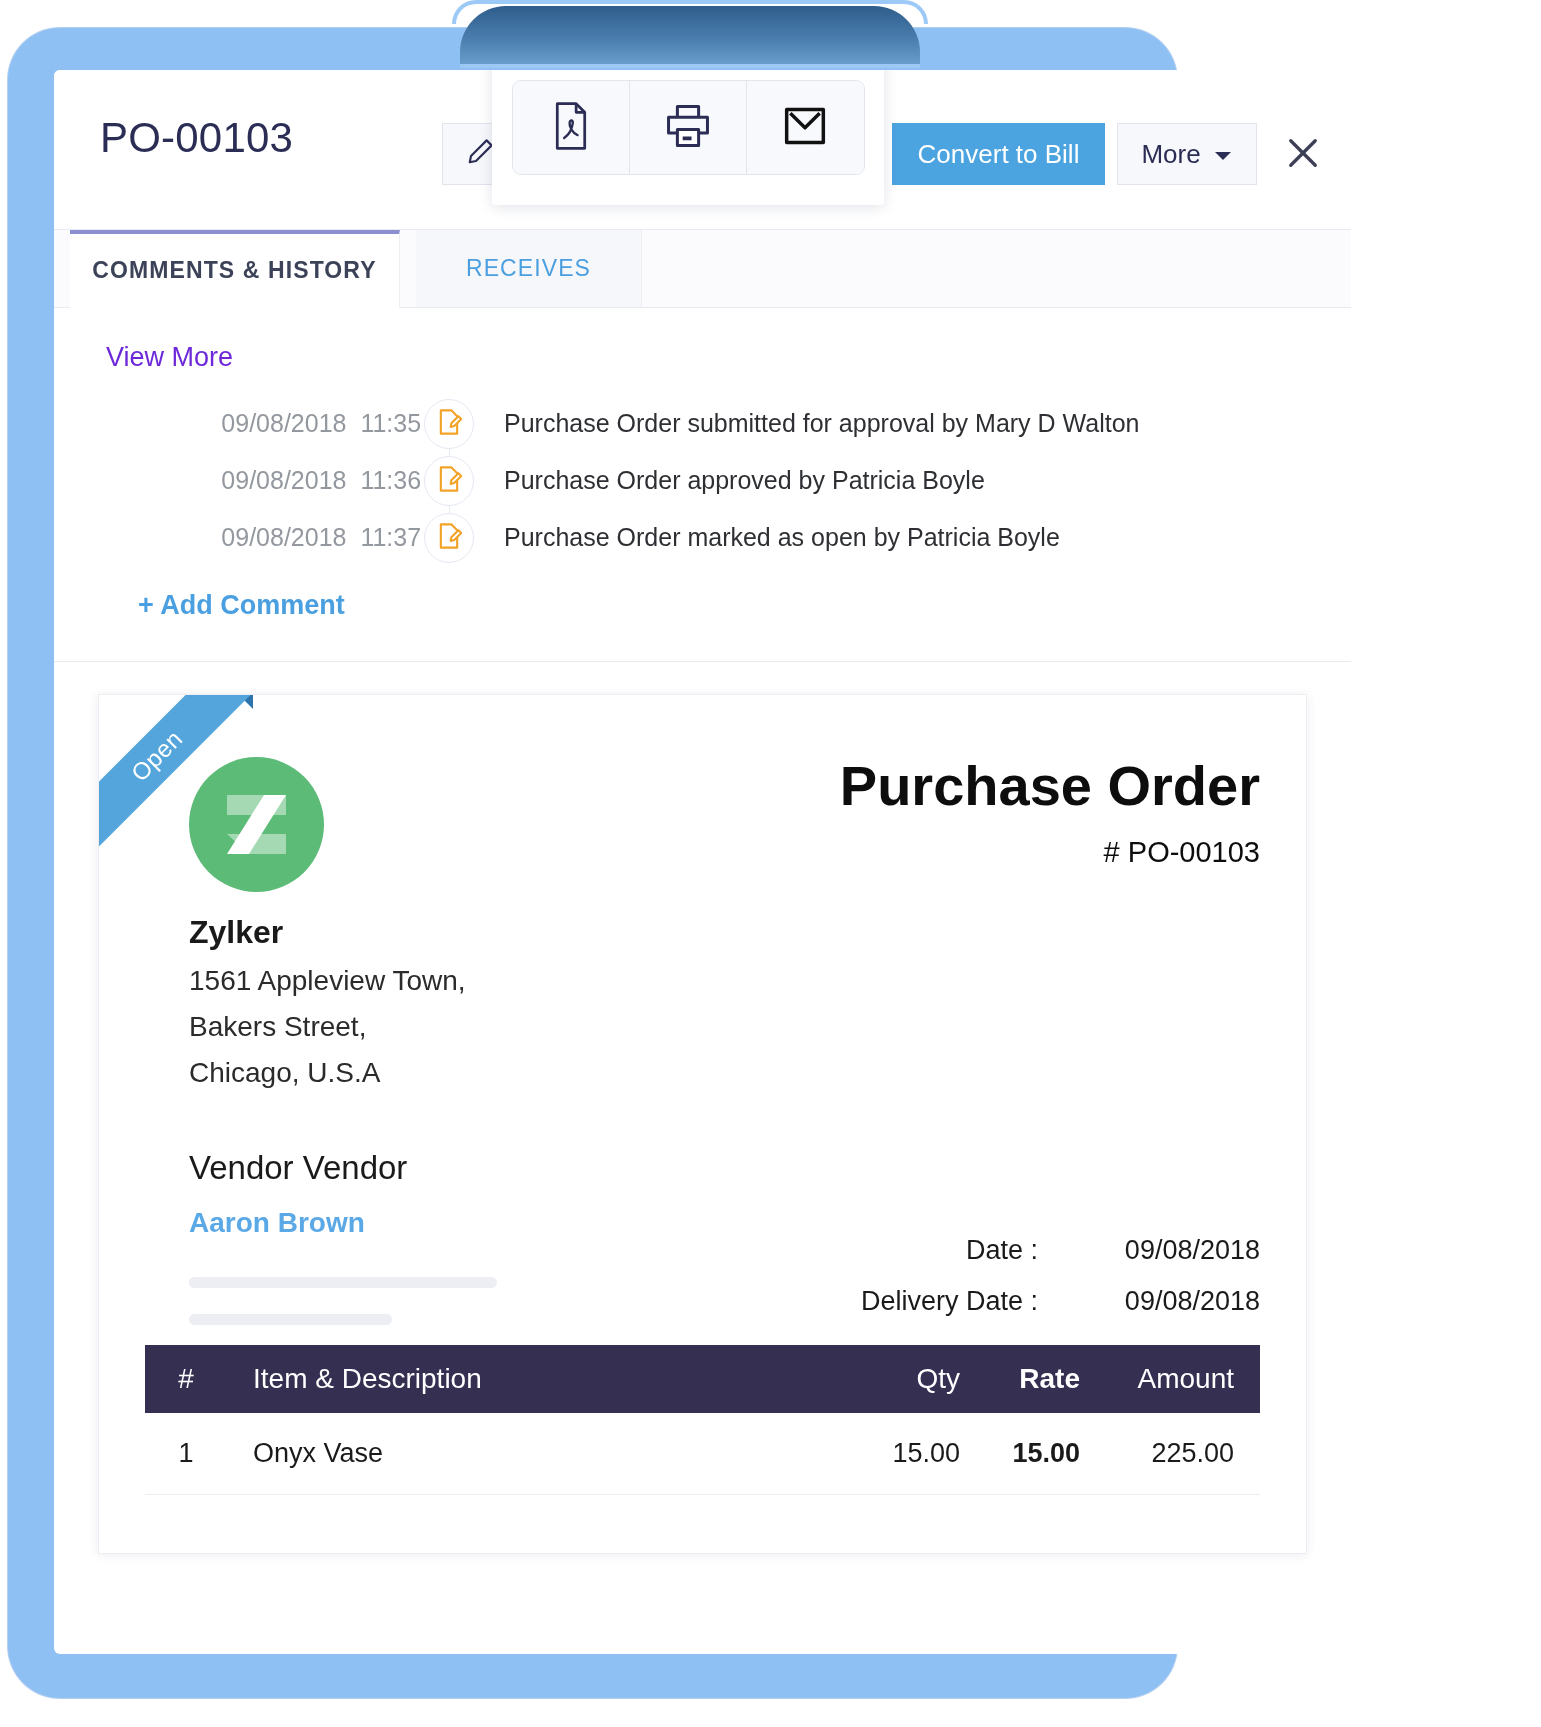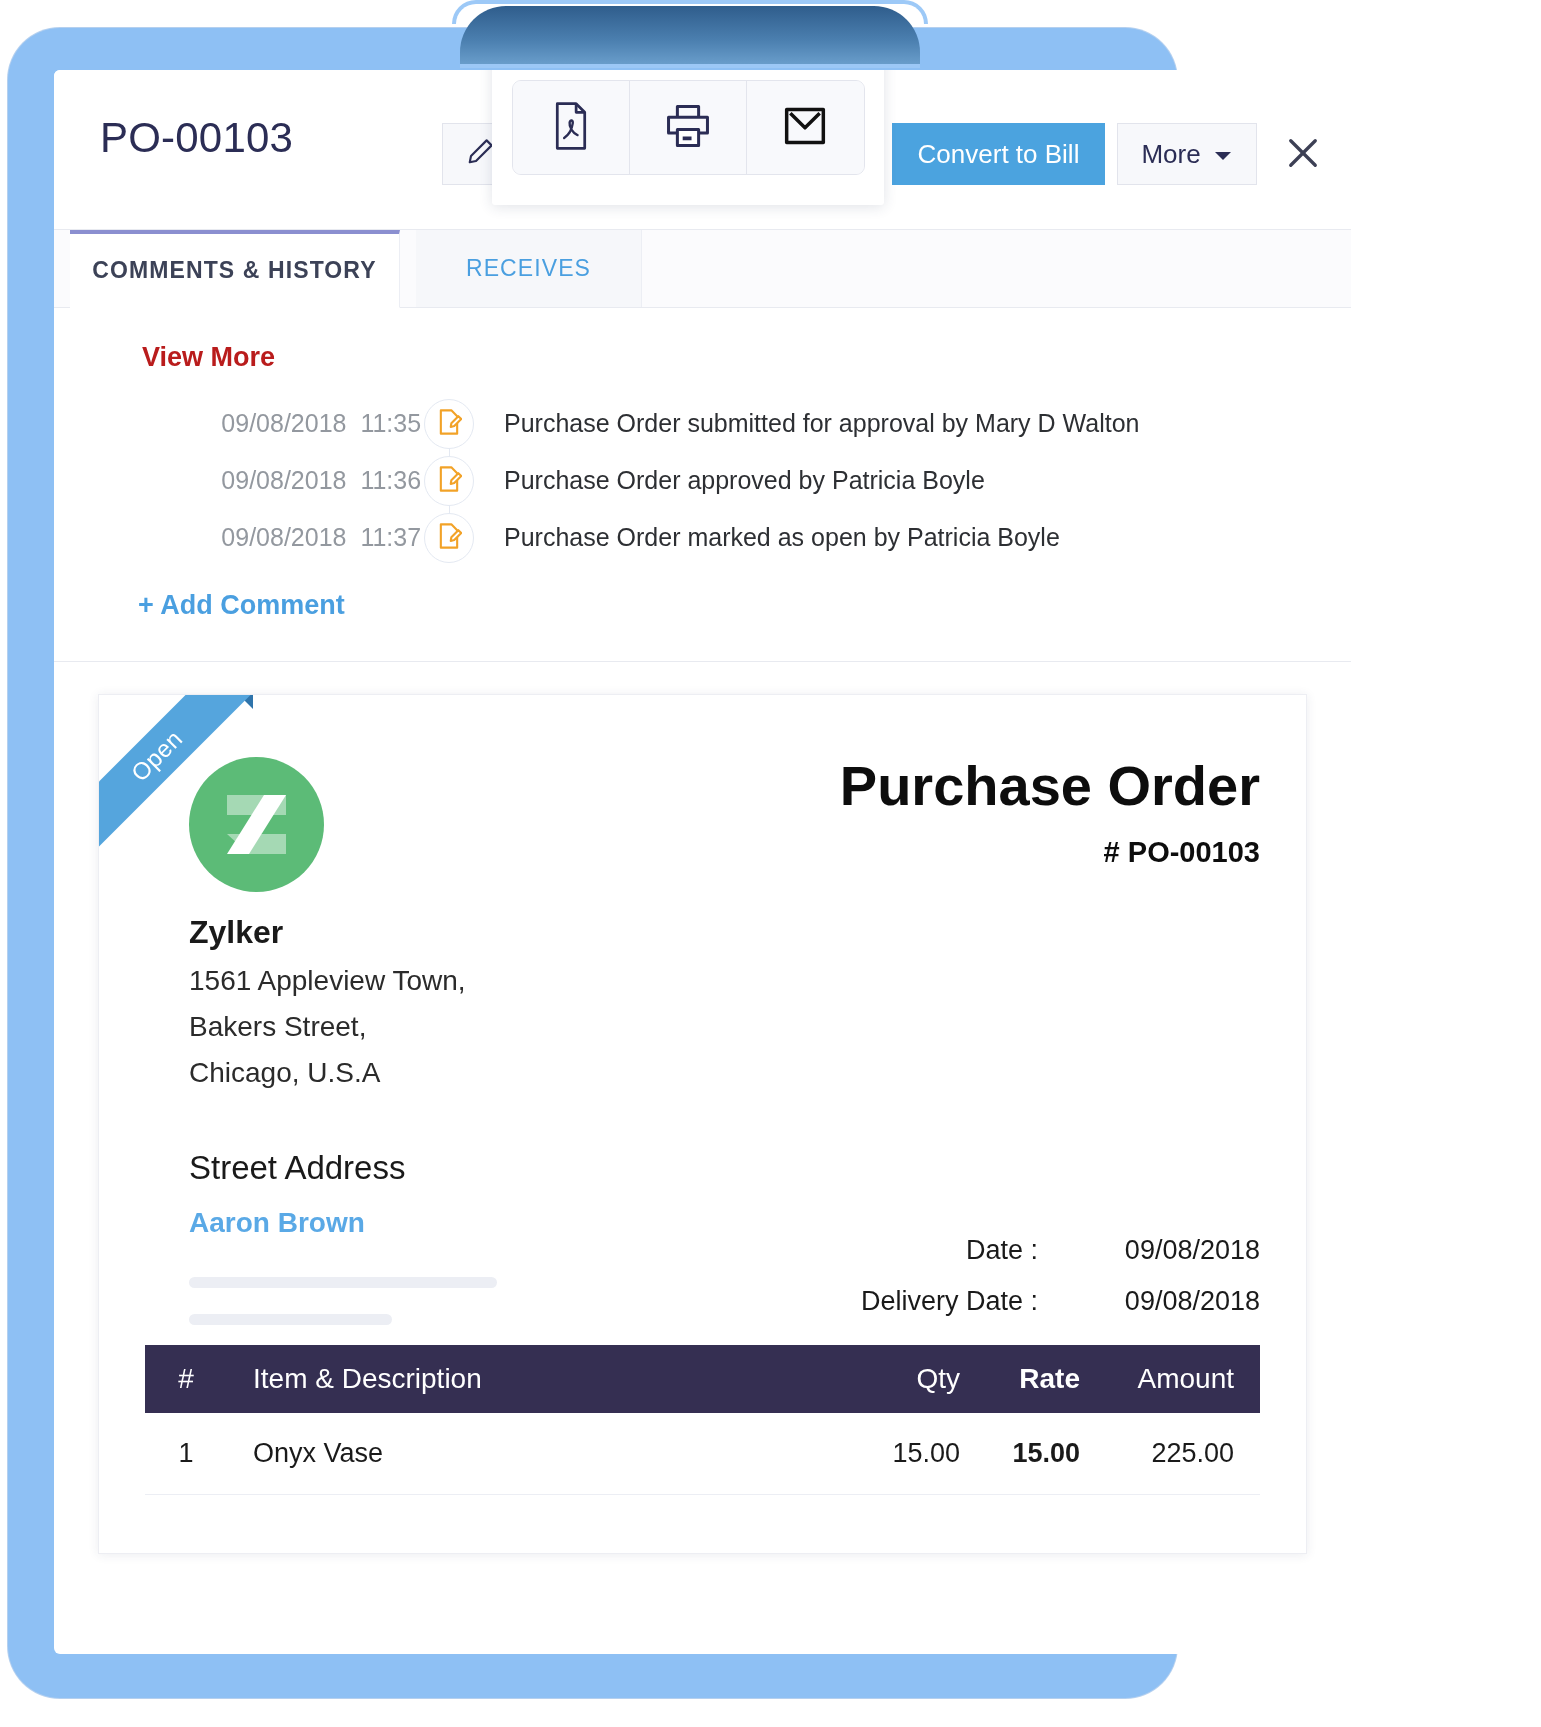--- a/index.html
+++ b/index.html
@@ -174,24 +174,24 @@
   #tab-receives { width: 226px; }
 
   
   #history-panel {
     position: relative;
     padding: 34px 0 40px 0;
     border-bottom: 1px solid #e8eaf0;
     background: #ffffff;
   }
   #view-more {
-    margin-left: 88px;
+    margin-left: 52px;
     font-size: 27px;
-    color: #b91c1c;
-    font-weight: bold;
+    color: #6d28d9;
+    font-weight: normal;
     cursor: pointer;
     display: inline-block;
   }
   #timeline { margin-top: 22px; position: relative; }
   .tl-row {
     display: flex;
     align-items: center;
     height: 57px;
     position: relative;
   }
@@ -296,21 +296,21 @@
   #doc-title {
     font-size: 56px;
     font-weight: bold;
     color: #0d0d0d;
     text-align: right;
     line-height: 1.05;
   }
   #doc-number {
     margin-top: 20px;
     font-size: 29px;
-    font-weight: bold;
+    font-weight: normal;
     color: #0d0d0d;
     text-align: right;
   }
   #company-name {
     margin-left: 44px;
     margin-top: 22px;
     font-size: 32px;
     font-weight: bold;
     color: #1a1a1a;
   }
@@ -556,21 +556,21 @@
             <div class="addr-line">Bakers Street,</div>
             <div class="addr-line">Chicago, U.S.A</div>
           </div>
 
           <div>
             <div id="doc-title">Purchase Order</div>
             <div id="doc-number"># PO-00103</div>
           </div>
         </div>
 
-        <div id="vendor-head">Street Address</div>
+        <div id="vendor-head">Vendor Vendor</div>
         <div id="vendor-name">Aaron Brown</div>
         <div class="skeleton-bar" id="skel-1"></div>
         <div class="skeleton-bar" id="skel-2"></div>
 
         <div id="date-block">
           <div class="date-row">
             <span class="date-label">Date :</span>
             <span class="date-value">09/08/2018</span>
           </div>
           <div class="date-row">

